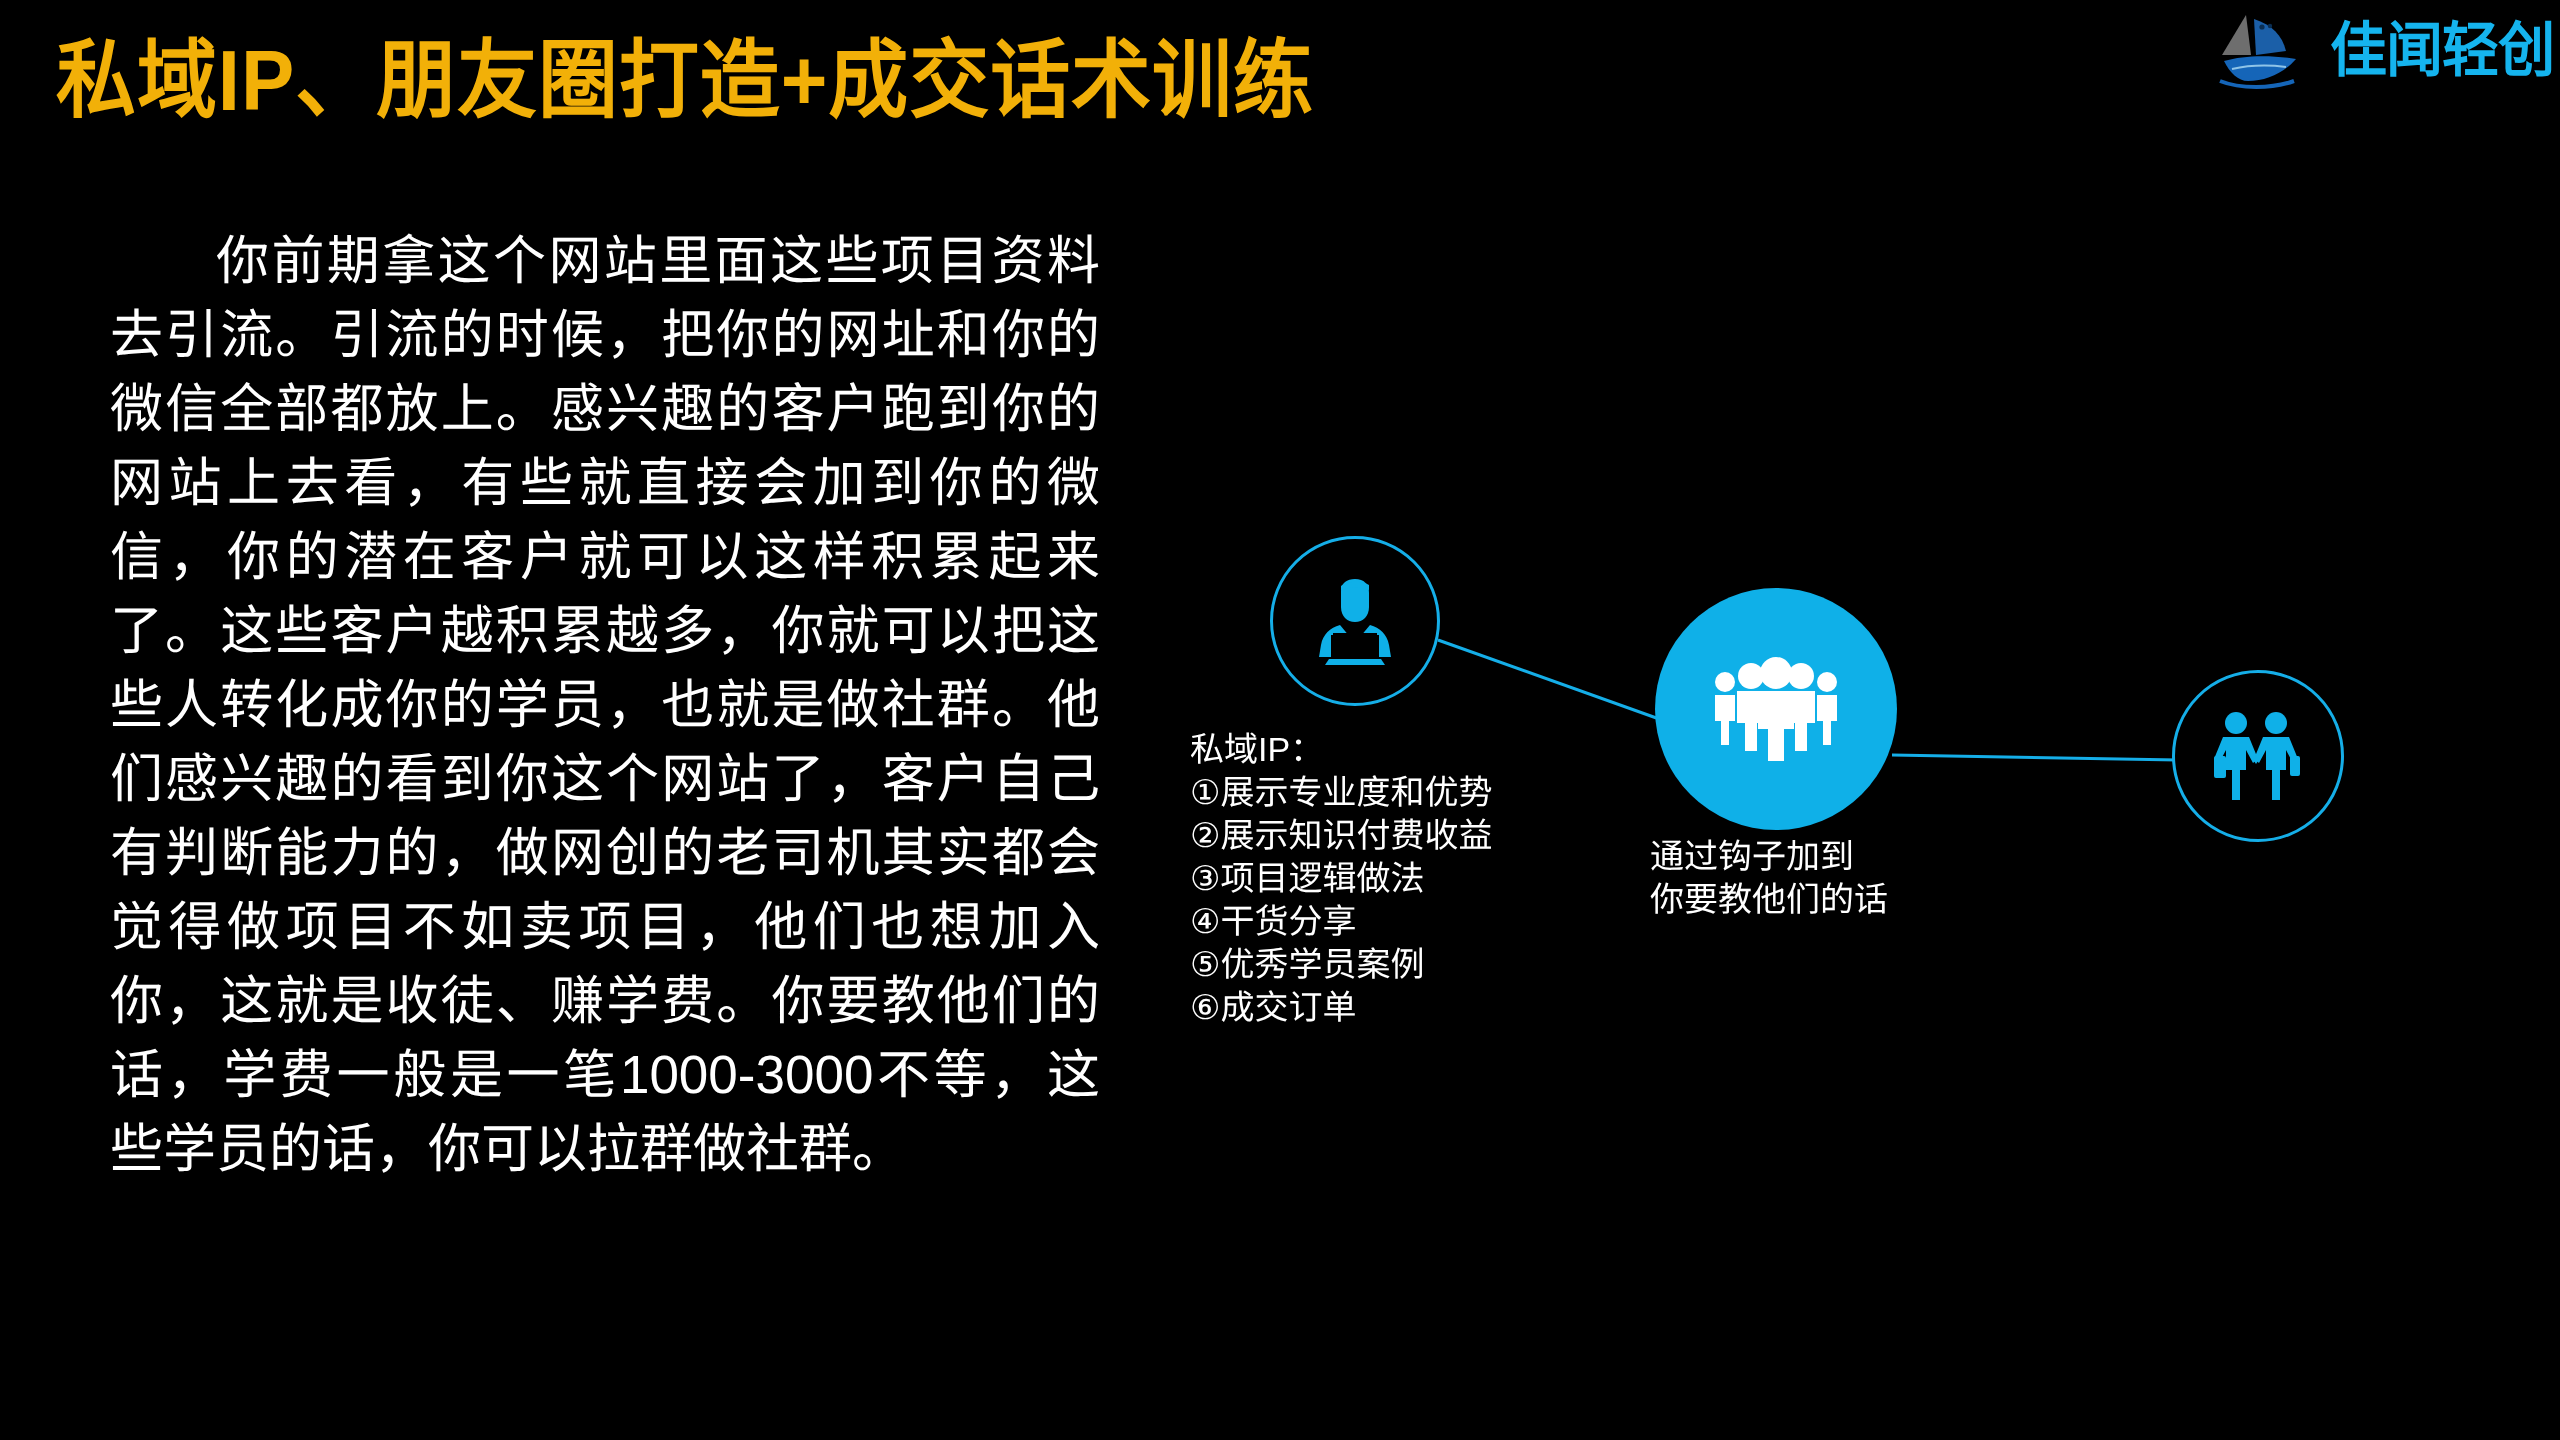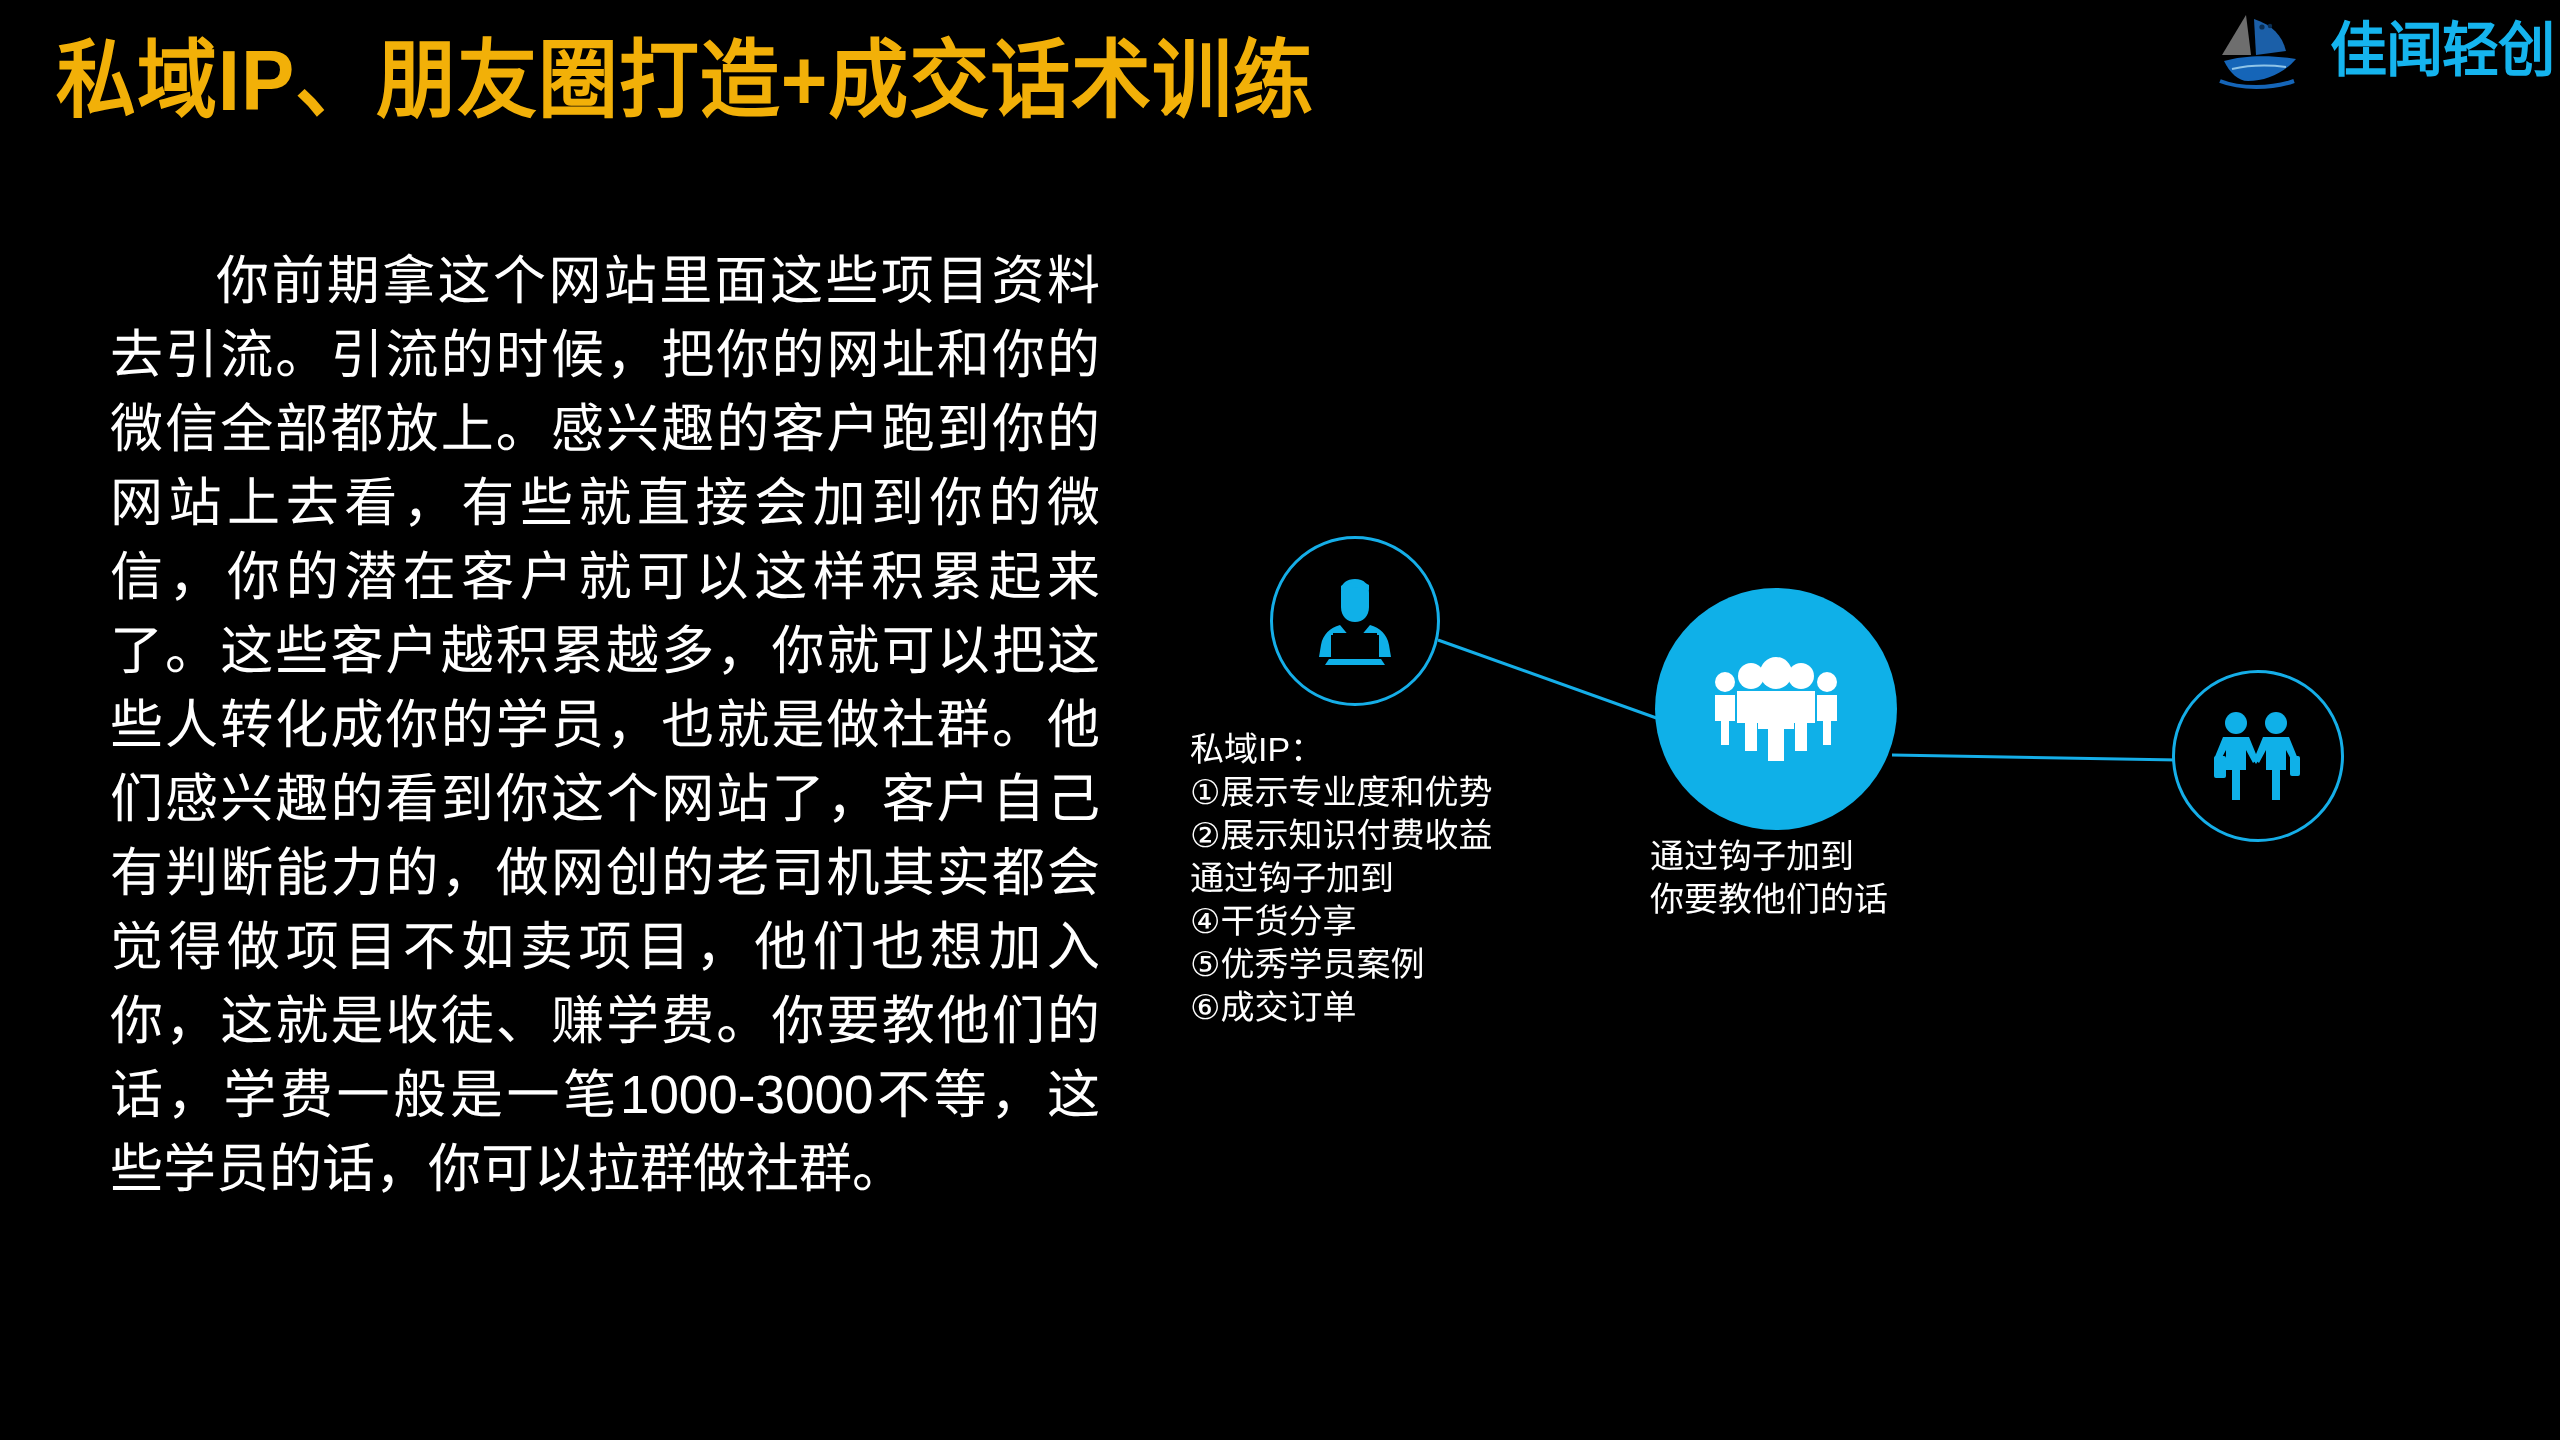--- a/index.html
+++ b/index.html
@@ -57,21 +57,21 @@
     letter-spacing: -1px;
     line-height: 1;
     transform: scaleX(0.95);
     transform-origin: left center;
   }
 
   
   .body-copy {
     position: absolute;
     left: 110px;
-    top: 244px;
+    top: 224px;
     width: 990px;
     color: #FFFFFF;
     font-size: 53px;
     line-height: 74px;
     text-align: justify;
     text-align-last: left;
     text-indent: 106px;
     text-justify: inter-ideograph;
     letter-spacing: 0px;
   }
@@ -208,21 +208,21 @@
           <rect x="82" y="46" width="10" height="20" rx="2" fill="#0FB0E8"></rect>
 
           <path d="M44 48 L48 54 L52 48 L50 44 L46 44 Z" fill="#0FB0E8"></path>
         </svg>
       </span>
     </div>
 
     <div class="caption caption-ip">私域IP：
 ①展示专业度和优势
 ②展示知识付费收益
-通过钩子加到
+③项目逻辑做法
 ④干货分享
 ⑤优秀学员案例
 ⑥成交订单</div>
 
     <div class="caption caption-group">通过钩子加到
 你要教他们的话</div>
 
   </div>
 
 </div>

